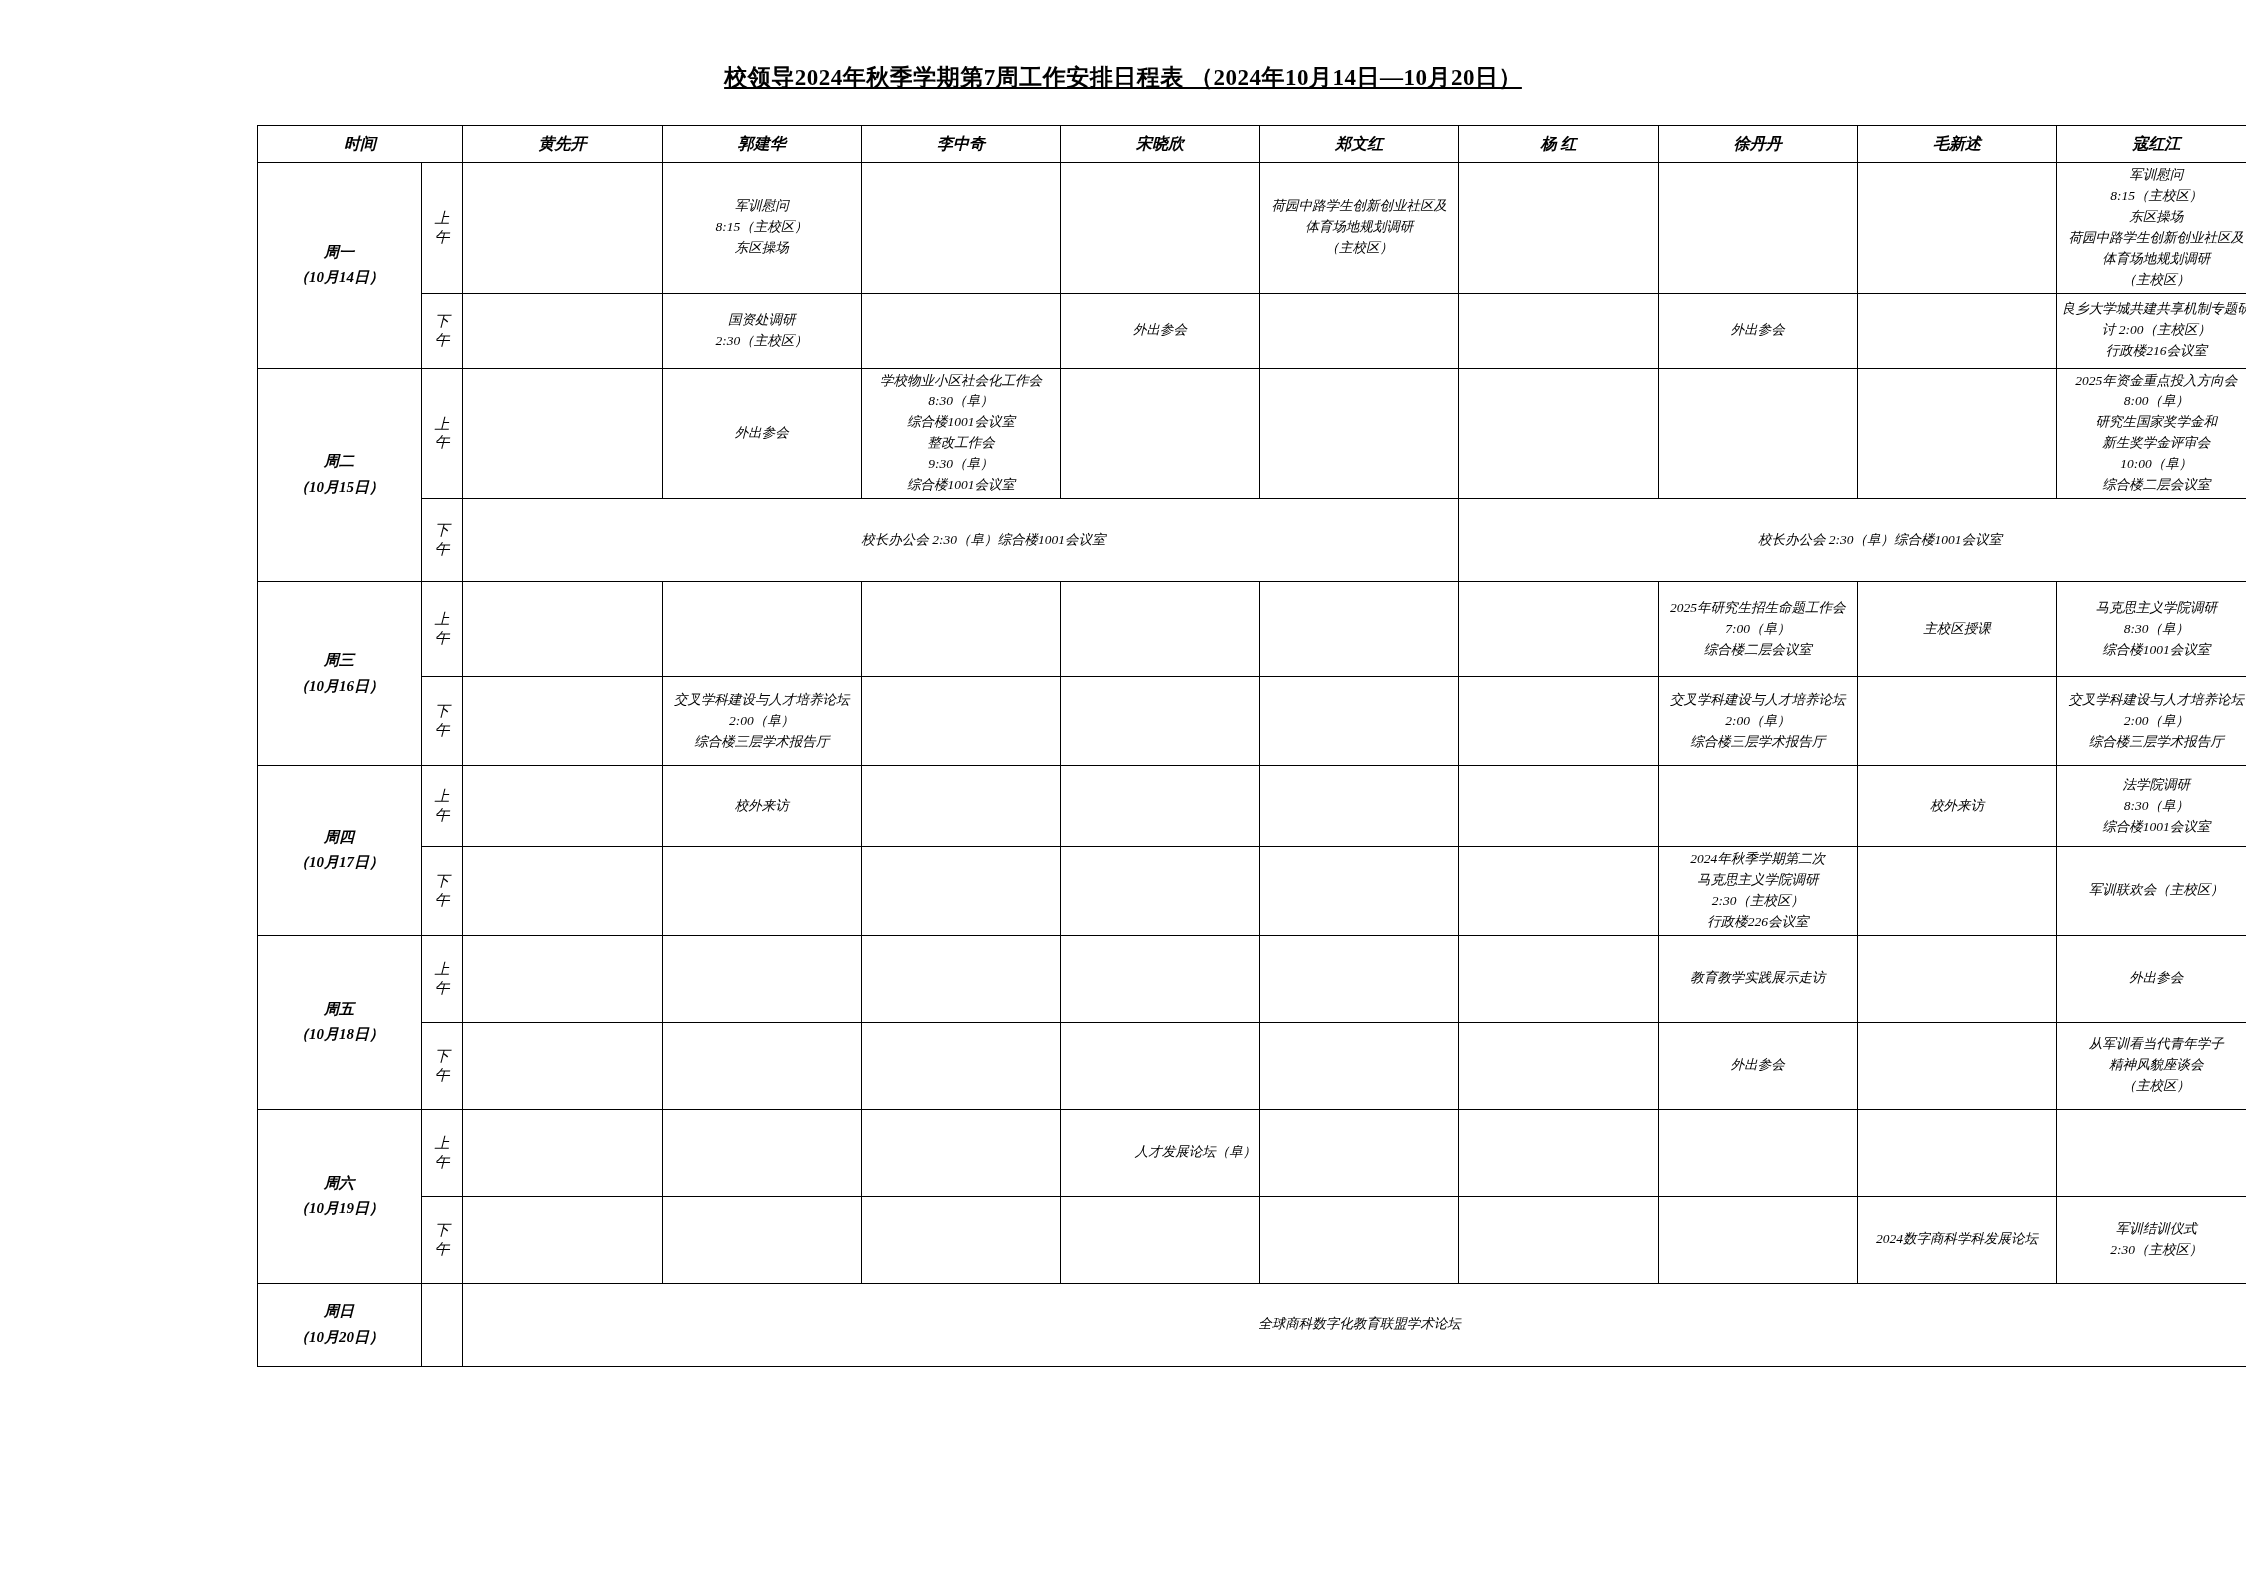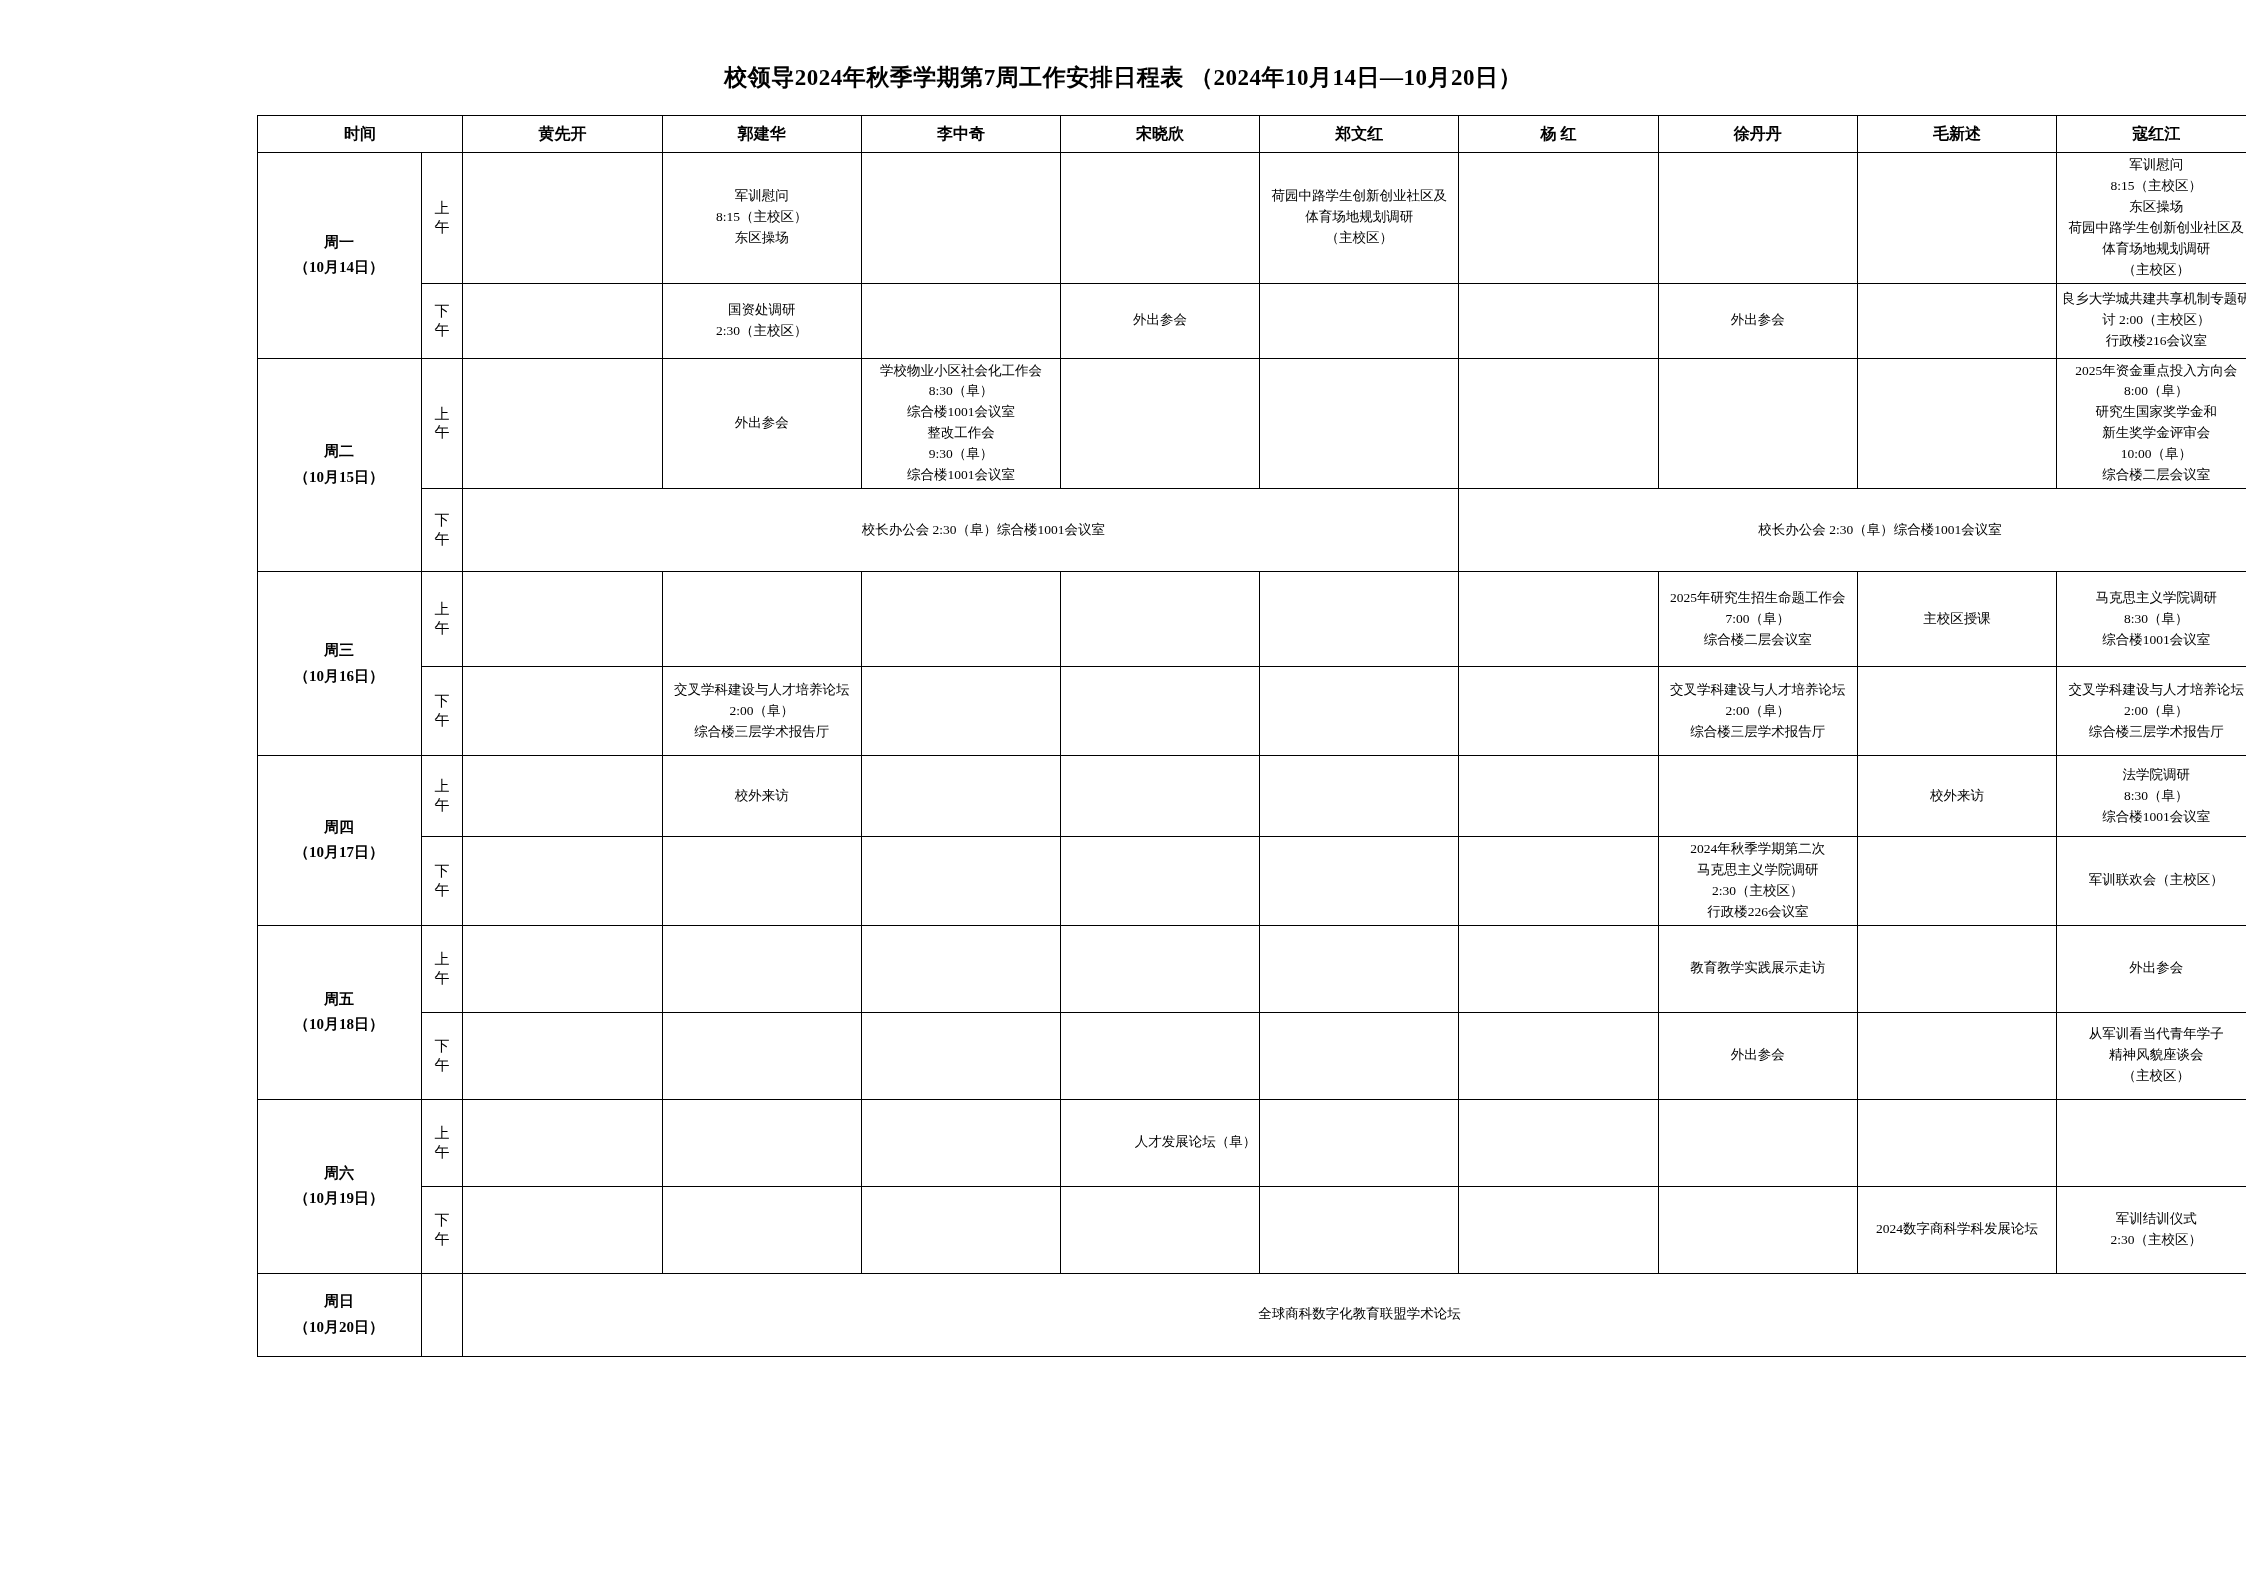--- a/index.html
+++ b/index.html
@@ -23,24 +23,26 @@
   }
   .doc-title {
     text-align: center;
     font-size: 23px;
     font-weight: bold;
     letter-spacing: 0.5px;
     margin: 0;
     padding-top: 62px;
     padding-bottom: 18px;
     font-family: "Liberation Serif", "DejaVu Serif", serif;
+    text-decoration: underline;
   }
   .table-wrap {
-    margin: 4px auto;
+    margin: 14px auto;
     width: 1733px;
+    font-style: italic;
   }
   table.sched {
     border-collapse: collapse;
     width: 2000px;
     table-layout: fixed;
     font-size: 13.5px;
     line-height: 1.45;
   }
   table.sched th, table.sched td {
     border: 1px solid #000000;

